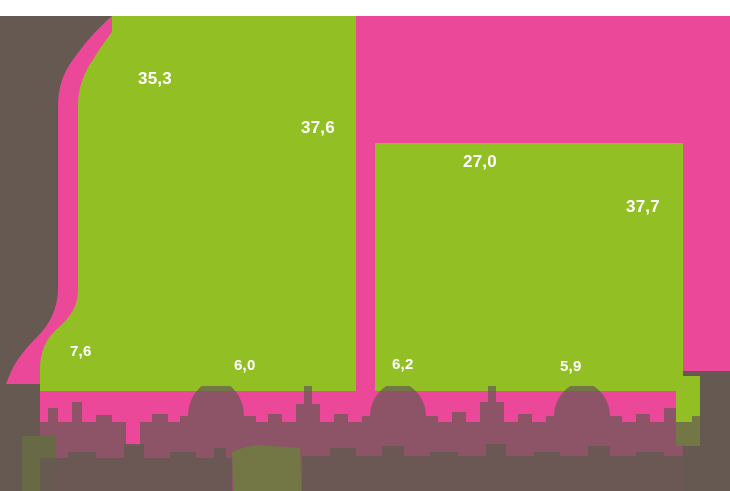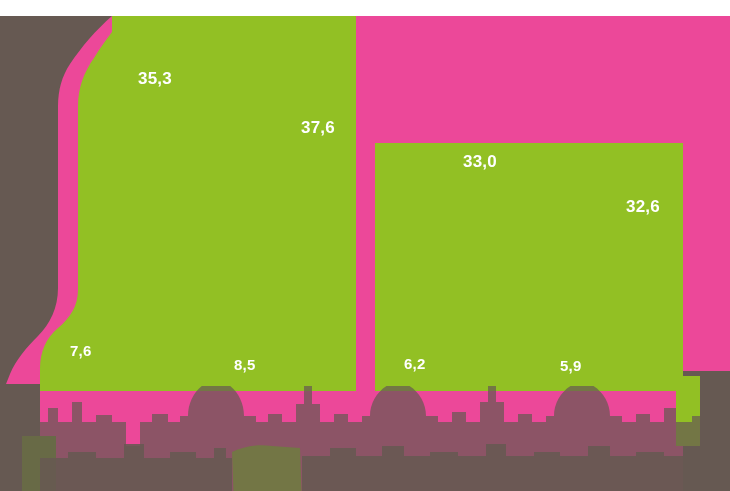--- a/index.html
+++ b/index.html
@@ -124,25 +124,25 @@
                H692 V432 H716 V440
                H730 V491 Z"></path>
     </g>
 
   </svg>
 
   <div class="value-label label-big" style="left:138px; top:53px;">35,3</div>
 
   <div class="value-label label-big" style="left:301px; top:102px;">37,6</div>
 
-  <div class="value-label label-big" style="left:463px; top:136px;">33,0</div>
+  <div class="value-label label-big" style="left:463px; top:136px;">27,0</div>
 
-  <div class="value-label label-big" style="left:626px; top:181px;">32,6</div>
+  <div class="value-label label-big" style="left:626px; top:181px;">37,7</div>
 
   <div class="value-label label-small" style="left:70px; top:326px;">7,6</div>
 
-  <div class="value-label label-small" style="left:234px; top:340px;">8,5</div>
+  <div class="value-label label-small" style="left:234px; top:340px;">6,0</div>
 
-  <div class="value-label label-small" style="left:404px; top:339px;text-align:right;">6,2</div>
+  <div class="value-label label-small" style="left:392px; top:339px;text-align:right;">6,2</div>
 
   <div class="value-label label-small" style="left:560px; top:341px;text-align:right;">5,9</div>
 
 </div>
 
 </body></html>

